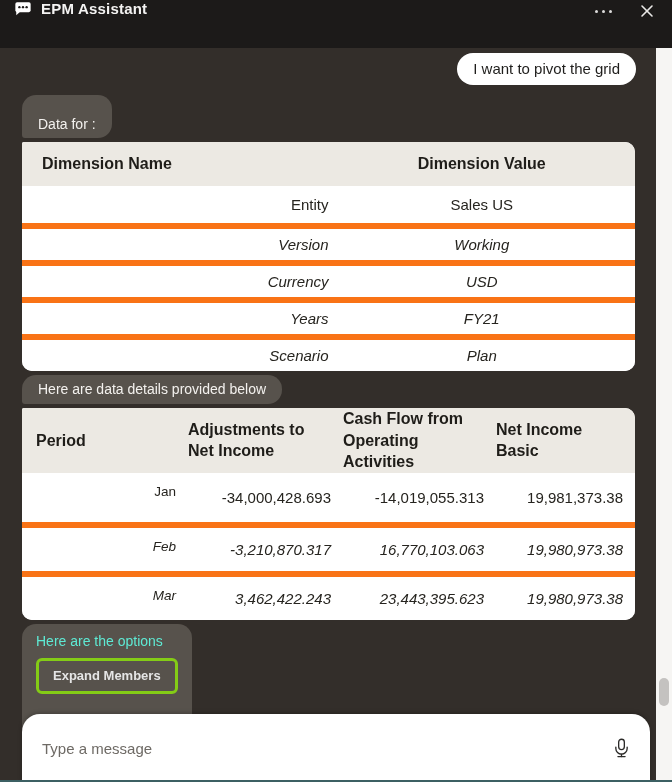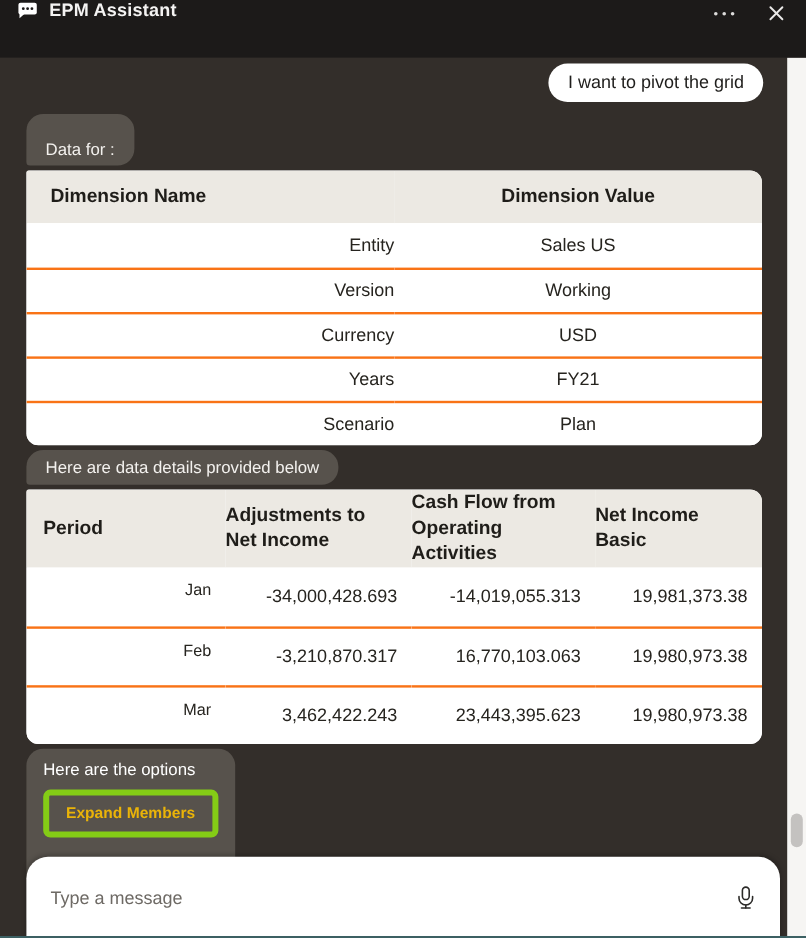--- a/index.html
+++ b/index.html
@@ -41,44 +41,44 @@
   .table-wrap {
     width:613px; margin:4px 0 0 22px;
     border-radius:2px 10px 10px 10px; overflow:hidden; background:#fff;
   }
   table { width:100%; border-collapse:separate; border-spacing:0; }
   thead th {
     background:#ece9e3; color:#1f1d19; font-size:16px; font-weight:bold;
     text-align:left; vertical-align:middle; line-height:1.35;
   }
   tbody td { background:#ffffff; color:#26241f;text-align:right; }
-  tbody tr + tr td { border-top:2px solid #f97316; }
+  tbody tr + tr td { border-top:6px solid #f97316;font-style:italic; }
 
   
   .t-dim thead th { height:44px; }
   .t-dim th:first-child, .t-dim td:first-child { padding-left:20px; width:50%; }
   .t-dim th:nth-child(2), .t-dim td:nth-child(2) { text-align:center; width:50%; }
   .t-dim tbody td { height:37px; font-size:15px; }
 
   
   .t-data thead th { height:61px; padding-right:12px; }
   .t-data th:first-child, .t-data td:first-child { padding-left:14px; }
   .t-data tbody td { height:49px; font-size:15px; vertical-align:middle; padding-right:12px; }
   .t-data tbody td:first-child { font-size:13.5px; vertical-align:top; padding-top:11px; }
 
   
   .options-bubble {
     margin:4px 0 0 22px; background:#57524c; border-radius:14px;
     padding:9px 14px 14px; display:flex; flex-direction:column; align-items:flex-start;
     min-height:110px;
   }
-  .options-label { color:#ffffff; font-size:14px; margin-bottom:9px; }
+  .options-label { color:#5eead4; font-size:14px; margin-bottom:9px; }
   .opt-btn {
-    background:transparent; border:5px solid #84cc16; border-radius:6px;
-    color:#eab308; font-family:inherit; font-size:13px; font-weight:bold;
+    background:transparent; border:3px solid #84cc16; border-radius:6px;
+    color:#e5e5e5; font-family:inherit; font-size:13px; font-weight:bold;
     padding:7px 14px 8px; cursor:pointer;
   }
   .opt-btn + .opt-btn { margin-top:26px; }
 
   
   .input-bar {
     position:absolute; left:22px; top:714px; width:628px; height:68px;
     background:#ffffff; border-radius:18px 18px 0 0; z-index:20;
     display:flex; align-items:center; padding:0 16px 0 20px;
     box-shadow:0 -1px 4px rgba(0,0,0,.25);

